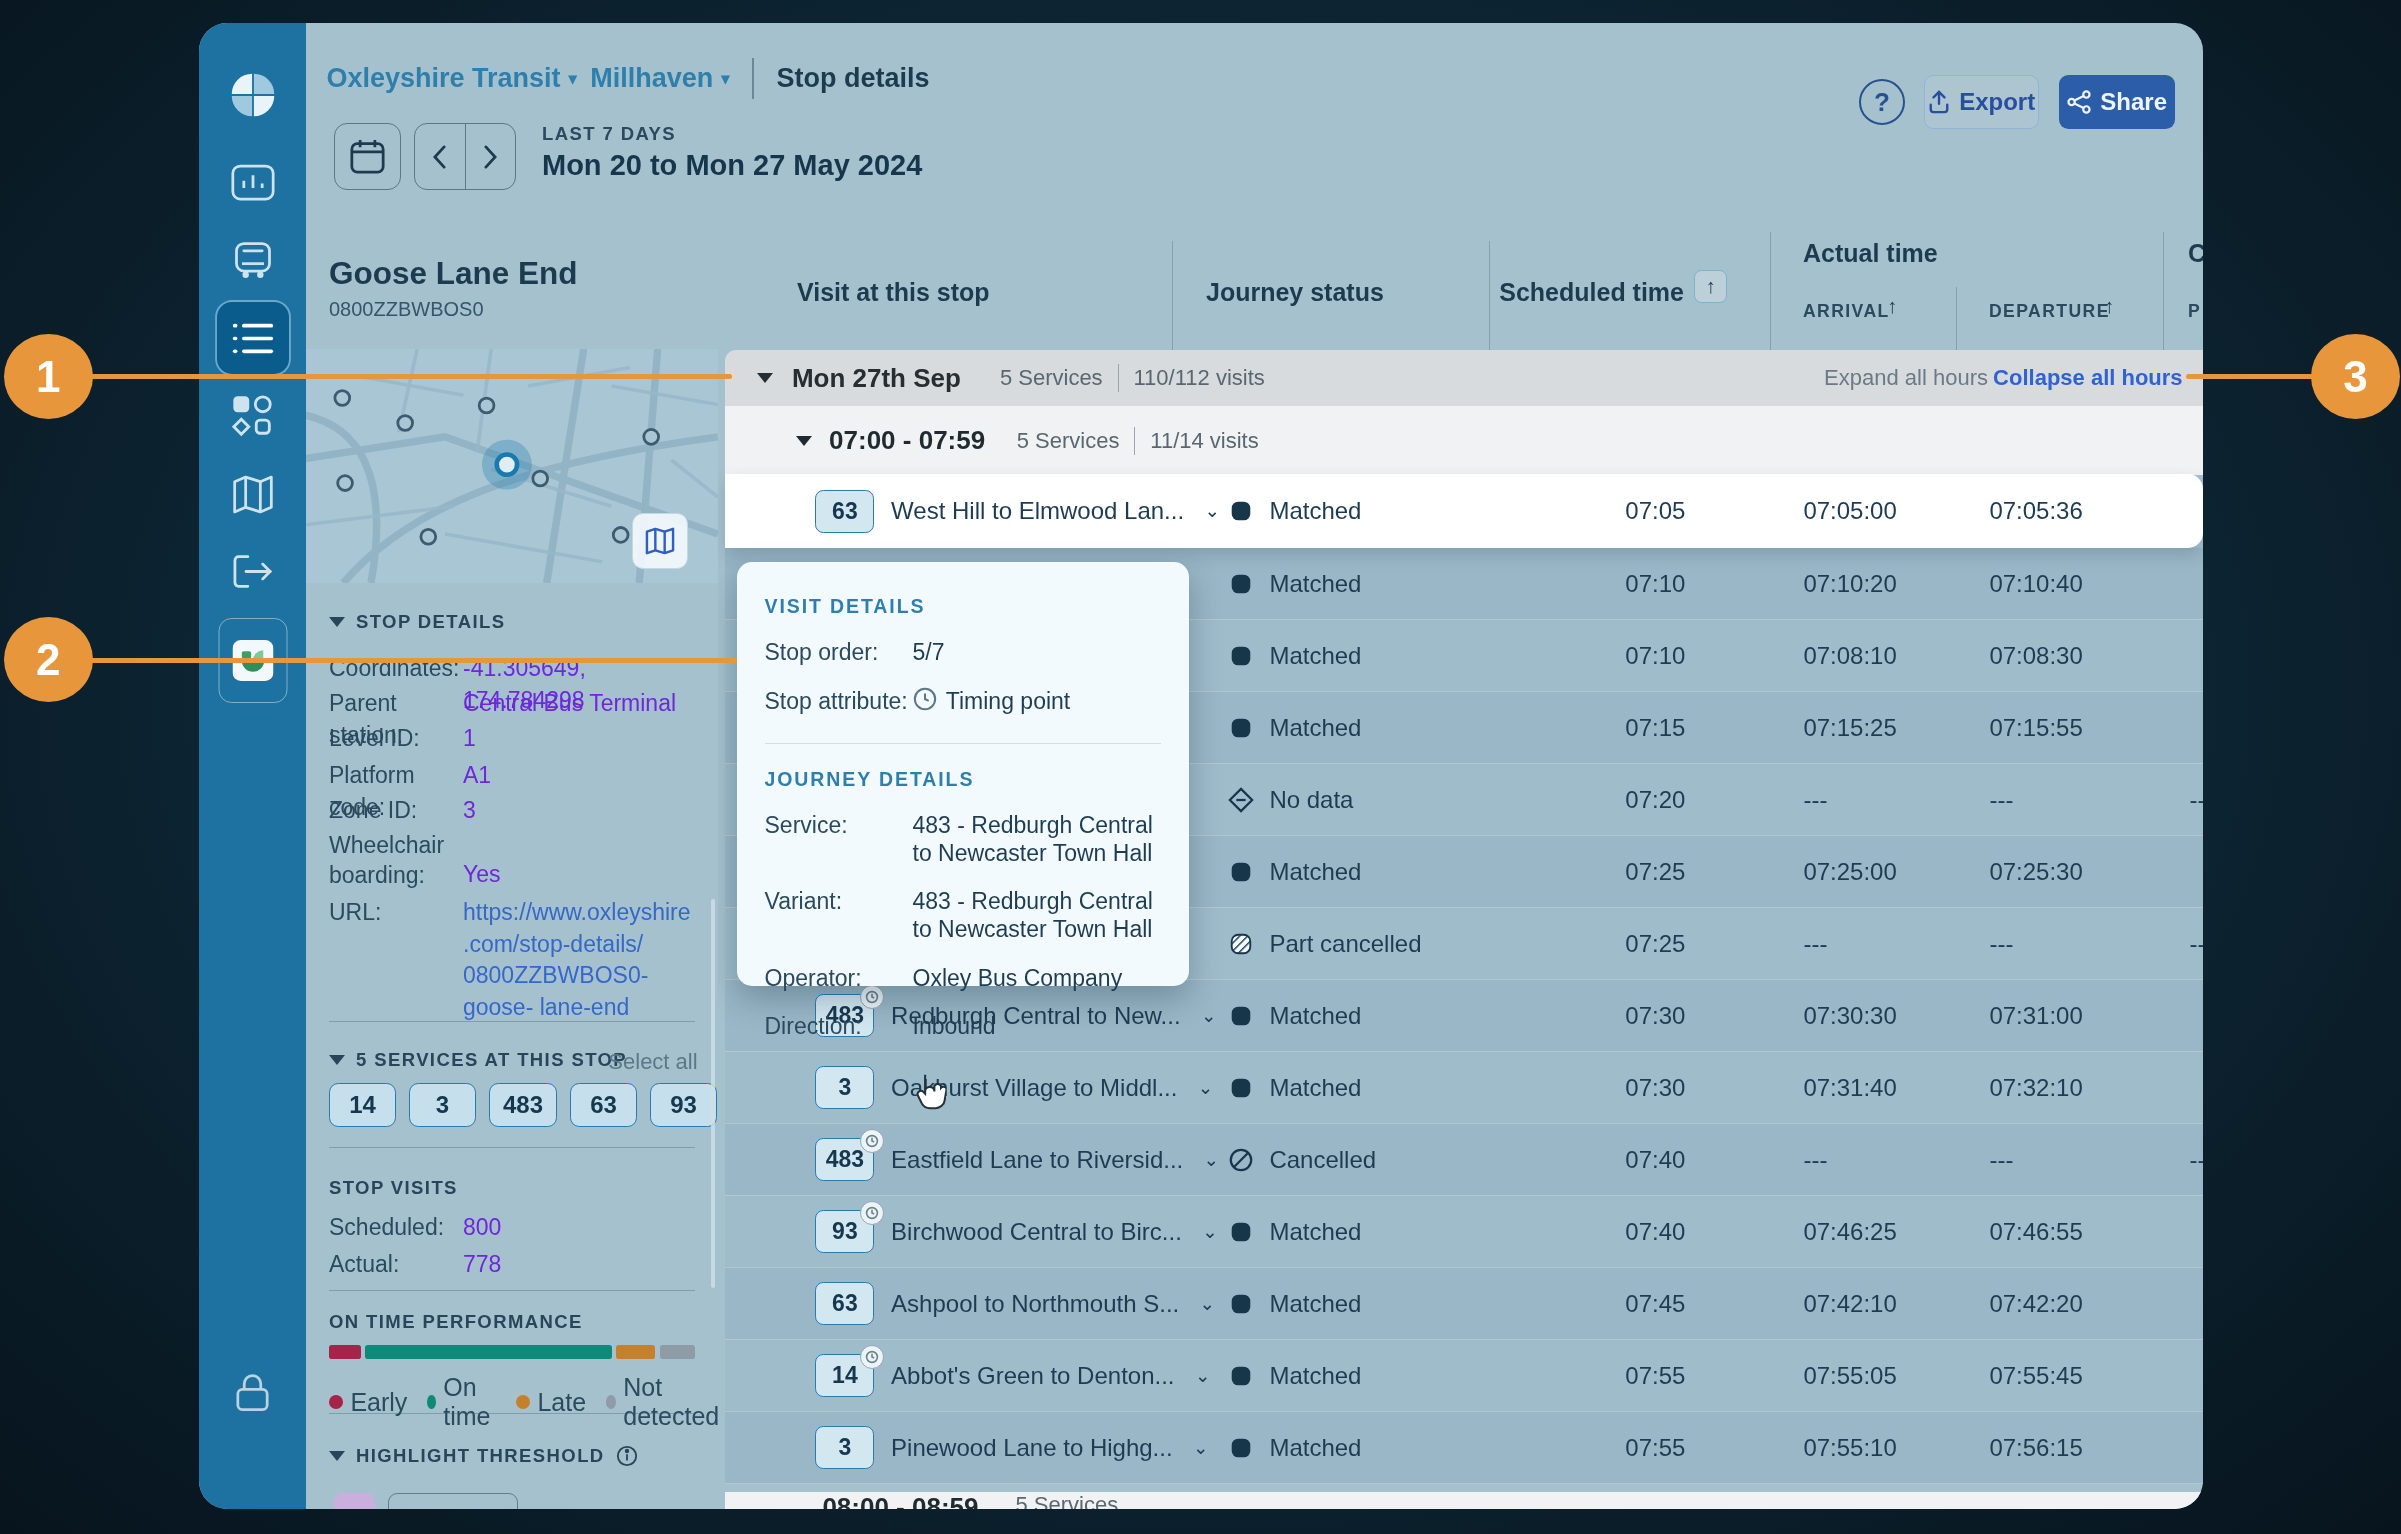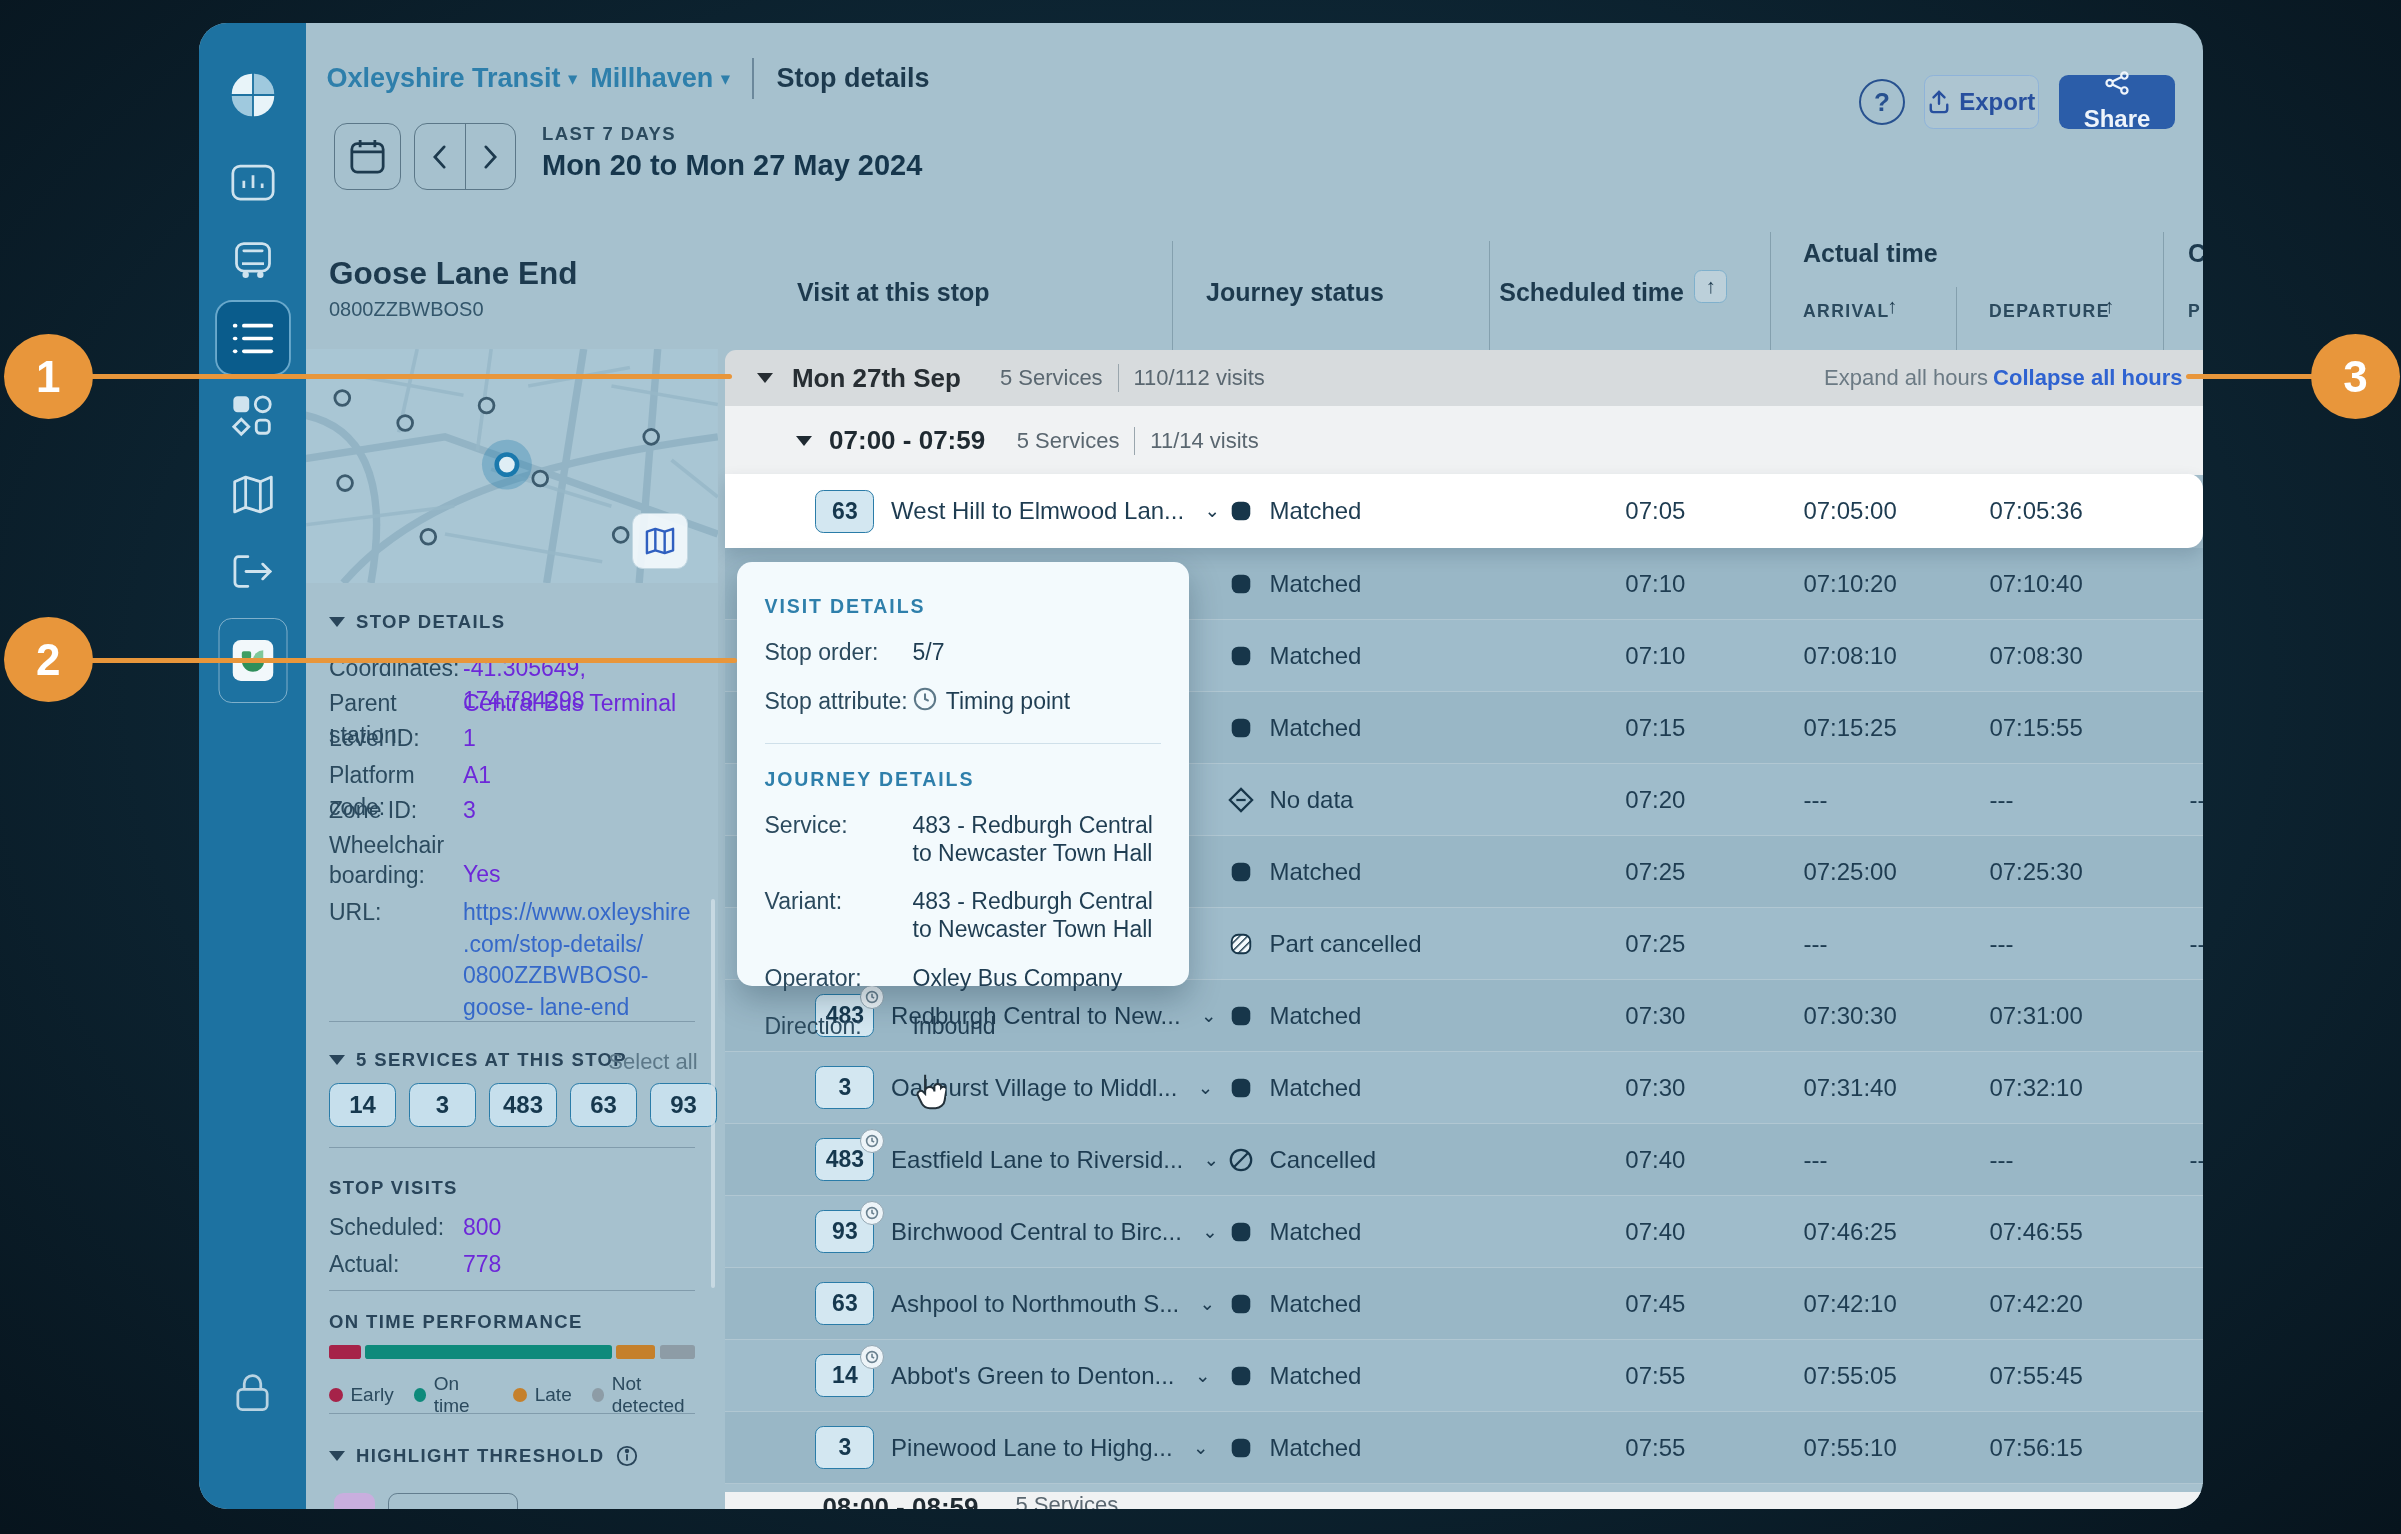--- a/index.html
+++ b/index.html
@@ -29,41 +29,41 @@
     border-radius:13px;display:flex;}
   .chev-btn{flex:1;display:flex;align-items:center;justify-content:center;color:#1d3a4e;font-size:28px;}
   .chev-btn:first-child{border-right:1.9px solid rgba(29,58,78,.55);}
   .period-label{position:absolute;left:236px;top:100px;font-size:18.5px;letter-spacing:1.4px;color:#2b4a5e;font-weight:600;}
   .date-range{position:absolute;left:236px;top:126px;font-size:29px;font-weight:700;color:#16364c;}
   .help-btn{position:absolute;left:1553px;top:56px;width:46px;height:46px;border-radius:50%;
     border:2.8px solid #27518f;color:#27518f;display:flex;align-items:center;justify-content:center;font-size:26px;font-weight:700;}
   .export-btn{position:absolute;left:1618px;top:52px;width:115px;height:54px;border:1.9px solid #8fb3d9;border-radius:9.3px;
     color:#274f9e;font-size:24px;font-weight:600;display:flex;align-items:center;justify-content:center;gap:9.3px;background:rgba(255,255,255,.08);}
   .share-btn{position:absolute;left:1753px;top:52px;width:116px;height:54px;background:#2b5da9;border-radius:9.3px;
-    color:#eef4fb;font-size:24px;font-weight:600;display:flex;align-items:center;justify-content:center;gap:9.3px;flex-direction:column;}
+    color:#eef4fb;font-size:24px;font-weight:600;display:flex;align-items:center;justify-content:center;gap:9.3px;}
   
   .left-panel{position:absolute;left:107px;top:190px;width:412px;bottom:0;overflow:hidden;}
   .stop-name{position:absolute;left:23px;top:42px;font-size:31.5px;font-weight:700;color:#1d3a4e;}
   .stop-code{position:absolute;left:23px;top:85px;font-size:20px;color:#33566b;}
   .panel-div{position:absolute;left:23px;right:23px;height:0.9px;background:rgba(60,90,110,.35);}
   .map{position:absolute;left:0;top:136px;width:412px;height:234px;}
   .map-btn{position:absolute;left:326px;top:164px;width:56px;height:56px;border-radius:11px;background:rgba(244,250,253,.9);
     border:0.9px solid #c3d8e2;display:flex;align-items:center;justify-content:center;color:#2f5fc0;}
   .sec-title{font-size:18.5px;letter-spacing:1.4px;color:#29455a;font-weight:700;display:flex;align-items:center;gap:11px;}
   .caret{width:0;height:0;border-left:8.3px solid transparent;border-right:8.3px solid transparent;border-top:10.2px solid #29455a;}
   .kv{position:absolute;left:23px;right:18.5px;display:flex;font-size:23px;color:#2b4a5e;line-height:31.5px;}
   .kv .k{width:134px;flex:0 0 134px;}
   .kv .v{color:#6d28d9;}
   .kv .v.link{color:#3568c9;}
   .svc-badge{min-width:67px;height:44px;border:1.9px solid #2a7ca8;background:#c6dfec;border-radius:9.3px;
     display:flex;align-items:center;justify-content:center;font-size:24px;font-weight:600;color:#16384e;padding:0 13px;}
   .select-all{position:absolute;right:20.4px;font-size:22px;color:#5c7888;}
   .otp-bar{position:absolute;left:23px;right:23px;height:14px;display:flex;gap:4.6px;}
   .otp-bar div{border-radius:2.8px;}
-  .legend{position:absolute;left:23px;right:9.3px;display:flex;gap:20px;font-size:19px;color:#2b4a5e;align-items:center;}
+  .legend{position:absolute;left:23px;right:9.3px;display:flex;gap:20px;font-size:25px;color:#2b4a5e;align-items:center;}
   .legend .li{display:flex;align-items:center;gap:7.4px;}
   .dot{width:14px;height:14px;border-radius:50%;}
   .hl-swatch{position:absolute;left:28px;width:41px;height:41px;border-radius:9.3px;background:#c9aede;}
   .hl-pill{position:absolute;left:82px;width:130px;height:43px;border:1.9px solid rgba(29,58,78,.5);border-radius:9.3px;}
   .panel-scroll{position:absolute;right:2.8px;top:686px;width:4.6px;height:389px;border-radius:2.8px;background:#cfdfe7;opacity:.8;}
   
   .table-area{position:absolute;left:519px;top:190px;right:0;bottom:0;overflow:hidden;}
   .th{position:absolute;color:#1d3a4e;font-size:25px;font-weight:600;}
   .th-small{position:absolute;color:#2b4a5e;font-size:17.6px;letter-spacing:1.4px;font-weight:700;}
   .hsep{position:absolute;width:0.9px;background:rgba(45,74,94,.28);}

